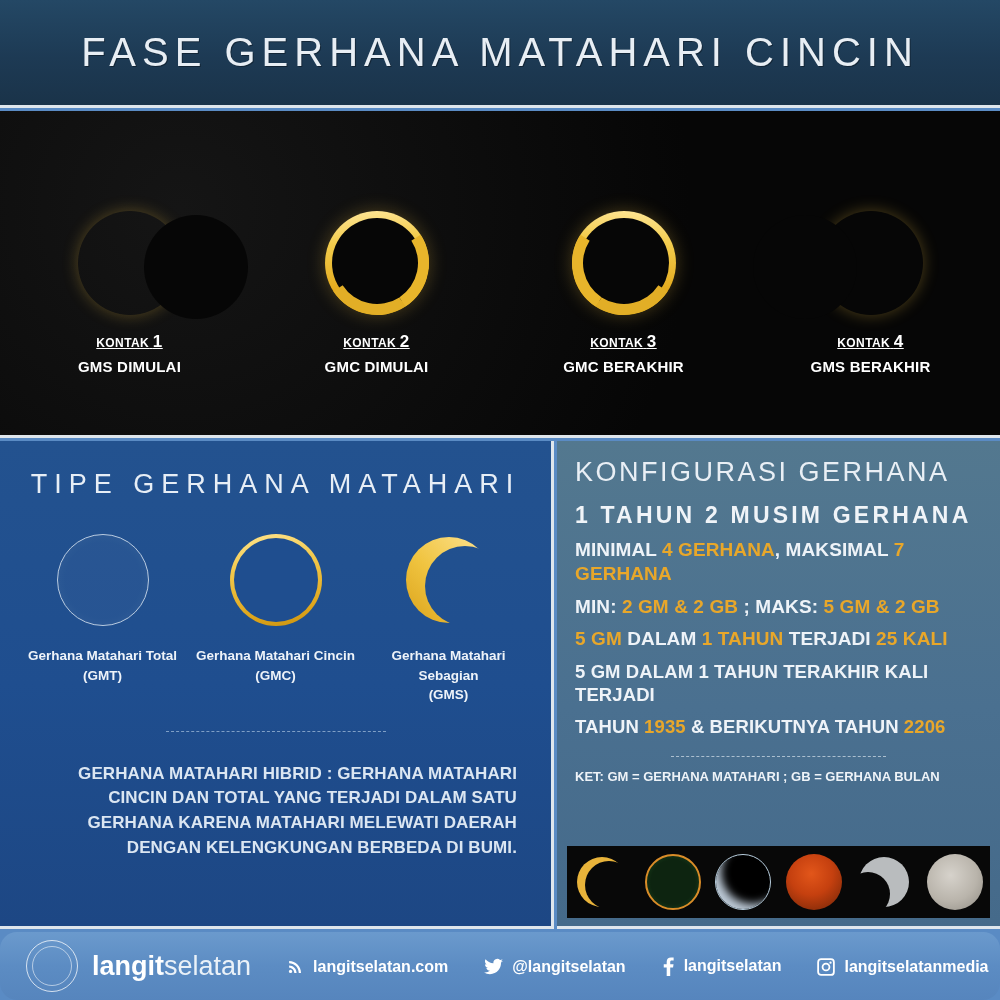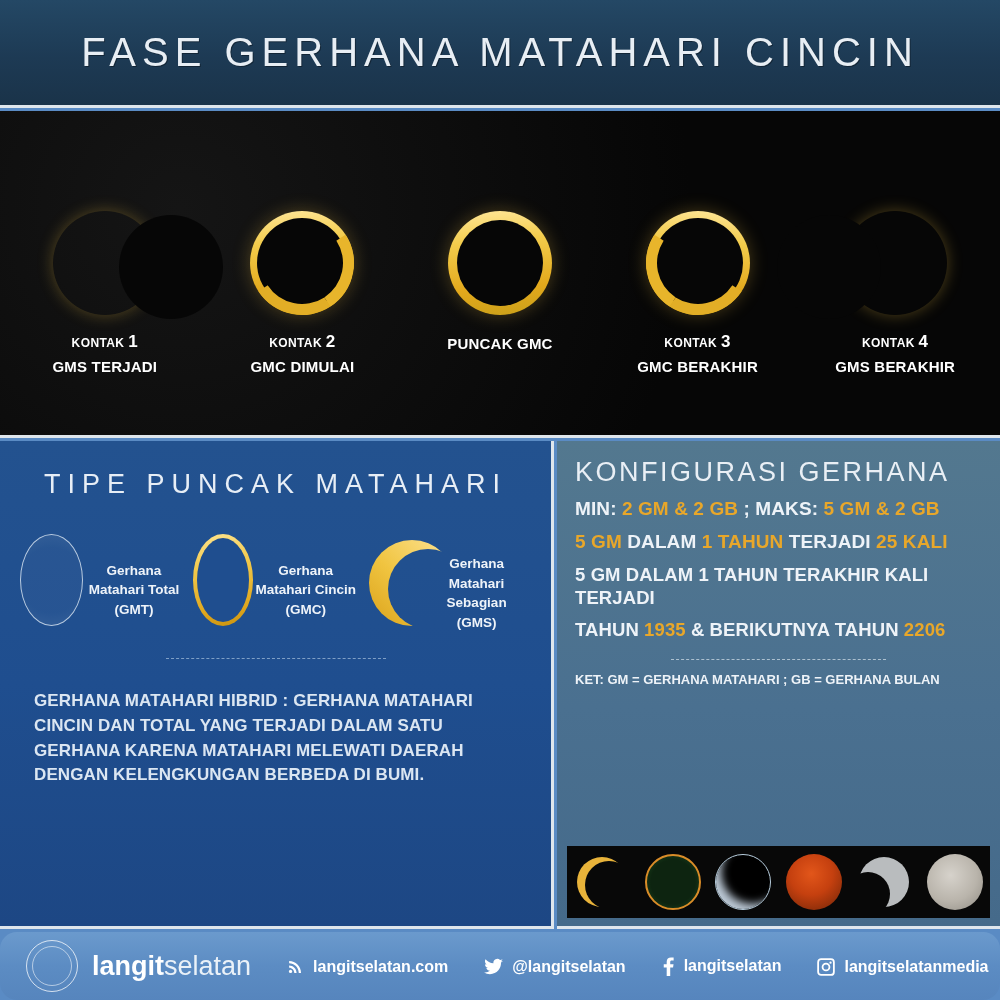--- a/index.html
+++ b/index.html
@@ -39,21 +39,21 @@
     position:absolute;left:0;top:0;width:1000px;height:100%;
     display:flex;align-items:flex-start;justify-content:space-around;
     padding:0 6px;box-sizing:border-box;
   }
   .phase{
     width:186px;display:flex;flex-direction:column;align-items:center;
     padding-top:100px;
   }
   .phase-art{width:104px;height:104px;position:relative;}
   .phase-caption{margin-top:16px;text-align:center;line-height:1.35;}
-  .kontak-line{color:#ffffff;font-size:12px;font-weight:bold;letter-spacing:.4px;}
+  .kontak-line{color:#ffffff;font-size:12px;font-weight:bold;letter-spacing:.4px;text-decoration:underline;}
   .kontak-line .num{font-size:17px;}
   .phase-sub{color:#ffffff;font-size:15px;font-weight:bold;letter-spacing:.2px;margin-top:3px;}
 
   
   .disc{
     position:absolute;left:0;top:0;width:104px;height:104px;border-radius:50%;
     background:radial-gradient(circle at 50% 18%, #ffe徒 0%, #f6d04a 0%),
                radial-gradient(circle at 52% 20%, #ffeb9a 0%, #f5cc45 38%, #e9b022 78%, #d79a12 100%);
     box-shadow:0 0 16px rgba(245,200,70,.30);
   }
@@ -90,21 +90,21 @@
     box-sizing:border-box;
   }
   .left-title{
     margin:28px 0 0 0;text-align:center;
     color:#e7eef6;font-size:27px;letter-spacing:7px;font-weight:400;
   }
   .types{
     display:flex;justify-content:space-around;align-items:flex-start;
     margin-top:34px;padding:0 16px;
   }
-  .type{width:165px;display:flex;flex-direction:row;align-items:center;}
+  .type{width:165px;display:flex;flex-direction:column;align-items:center;}
   .type-art{width:92px;height:92px;position:relative;}
   .t-total{
     position:absolute;inset:0;border-radius:50%;
     border:1.6px solid #b9cbe0;box-sizing:border-box;
     background:radial-gradient(circle,rgba(255,255,255,.03) 60%,rgba(255,255,255,.10) 100%);
   }
   .t-ring{
     position:absolute;inset:0;border-radius:50%;
     border:4px solid transparent;box-sizing:border-box;
     background:
@@ -115,21 +115,21 @@
   .type-label{
     margin-top:20px;text-align:center;color:#eef3f9;
     font-size:13.5px;font-weight:bold;line-height:1.45;
   }
   .dots-left{
     width:220px;height:0;border-top:1.5px dashed #90aed0;
     margin:26px auto 0 auto;opacity:.85;
   }
   .hibrid{
     margin:30px 34px 0 34px;color:#dbe6f2;
-    font-size:17px;font-weight:bold;line-height:1.45;letter-spacing:.1px;
+    font-size:17px;font-weight:bold;line-height:1.45;letter-spacing:.1px;text-align:right;
   }
 
   
   .right-panel{
     position:absolute;left:557px;top:441px;width:443px;height:488px;
     background:linear-gradient(180deg,#53788f 0%, #4a7090 55%, #456a8a 100%);
     border-bottom:3px solid #dfe6ec;
     box-sizing:border-box;
   }
   .right-title{
@@ -194,42 +194,34 @@
   <div class="phases">
     <div class="phase-row">
 
       <div class="phase">
         <div class="phase-art">
           <div class="disc"></div>
             <div class="bite right"></div>
         </div>
         <div class="phase-caption">
           <div class="kontak-line"><span>KONTAK</span> <span class="num">1</span></div>
-          <div class="phase-sub">GMS TERJADI</div>
+          <div class="phase-sub">GMS DIMULAI</div>
         </div>
       </div>
 
       <div class="phase">
         <div class="phase-art">
           <div class="ring thick-right"></div>
         </div>
         <div class="phase-caption">
           <div class="kontak-line"><span>KONTAK</span> <span class="num">2</span></div>
           <div class="phase-sub">GMC DIMULAI</div>
         </div>
       </div>
 
-      <div class="phase">
-        <div class="phase-art">
-          <div class="ring"></div>
-        </div>
-        <div class="phase-caption">
-          <div class="phase-sub">PUNCAK GMC</div>
-        </div>
-      </div>
 
       <div class="phase">
         <div class="phase-art">
           <div class="ring thick-right" style="transform:scaleX(-1)"></div>
         </div>
         <div class="phase-caption">
           <div class="kontak-line"><span>KONTAK</span> <span class="num">3</span></div>
           <div class="phase-sub">GMC BERAKHIR</div>
         </div>
       </div>
@@ -242,21 +234,21 @@
         <div class="phase-caption">
           <div class="kontak-line"><span>KONTAK</span> <span class="num">4</span></div>
           <div class="phase-sub">GMS BERAKHIR</div>
         </div>
       </div>
 
     </div>
   </div>
 
   <div class="left-panel">
-    <div class="left-title">TIPE PUNCAK MATAHARI</div>
+    <div class="left-title">TIPE GERHANA MATAHARI</div>
 
     <div class="types">
       <div class="type">
         <div class="type-art">
             <div class="t-total"></div>
           </div>
         <div class="type-label">
           <span>Gerhana Matahari Total</span><br><span>(GMT)</span>
         </div>
       </div>
@@ -291,22 +283,24 @@
         </div>
       </div>
     </div>
 
     <div class="dots-left"></div>
     <div class="hibrid">GERHANA MATAHARI HIBRID : GERHANA MATAHARI CINCIN DAN TOTAL YANG TERJADI DALAM SATU GERHANA KARENA MATAHARI MELEWATI DAERAH DENGAN KELENGKUNGAN BERBEDA DI BUMI.</div>
   </div>
 
   <div class="right-panel">
     <div class="right-title">KONFIGURASI GERHANA</div>
+    <div class="right-sub">1 TAHUN 2 MUSIM GERHANA</div>
 
     <div>
+      <div class="rline"><span>MINIMAL </span><span class="hl">4 GERHANA</span><span>, MAKSIMAL </span><span class="hl">7 GERHANA</span></div>
       <div class="rline"><span>MIN: </span><span class="hl">2 GM &amp; 2 GB</span><span> ; MAKS: </span><span class="hl">5 GM &amp; 2 GB</span></div>
       <div class="rline"><span class="hl">5 GM</span><span> DALAM </span><span class="hl">1 TAHUN</span><span> TERJADI </span><span class="hl">25 KALI</span></div>
       <div class="rline small"><span>5 GM DALAM 1 TAHUN TERAKHIR KALI TERJADI</span></div>
       <div class="rline small"><span>TAHUN </span><span class="hl">1935</span><span> &amp; BERIKUTNYA TAHUN </span><span class="hl">2206</span></div>
     </div>
 
     <div class="dots-right"></div>
     <div class="ket">KET: GM = GERHANA MATAHARI ; GB = GERHANA BULAN</div>
 
     <div class="photostrip">

